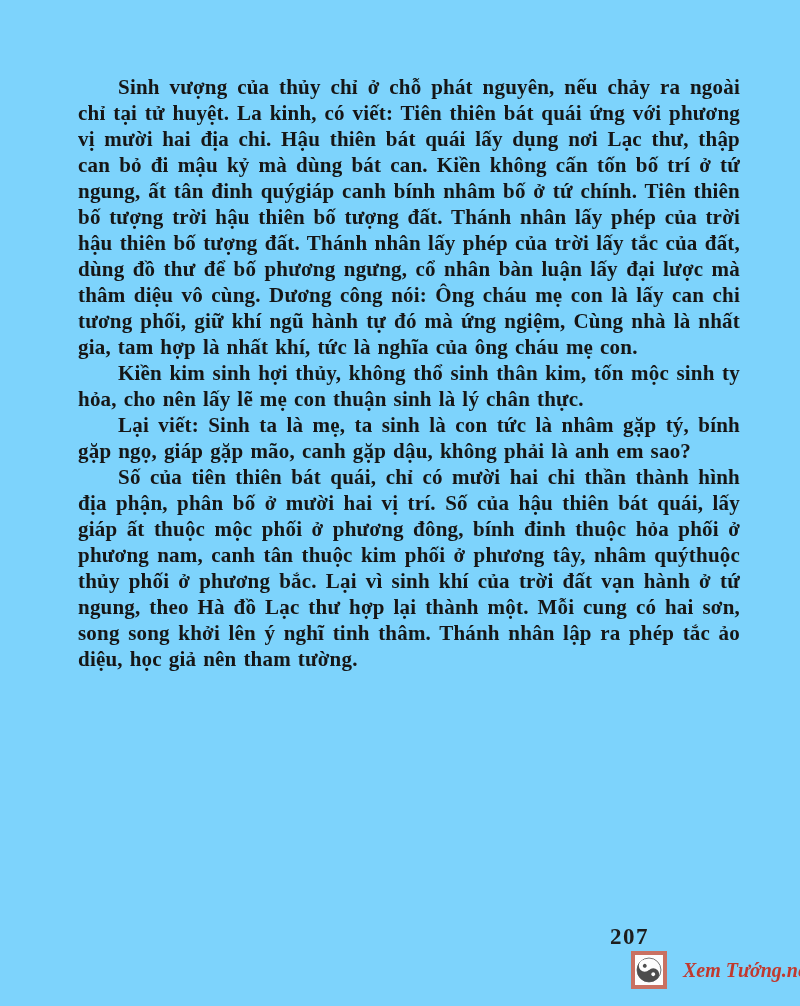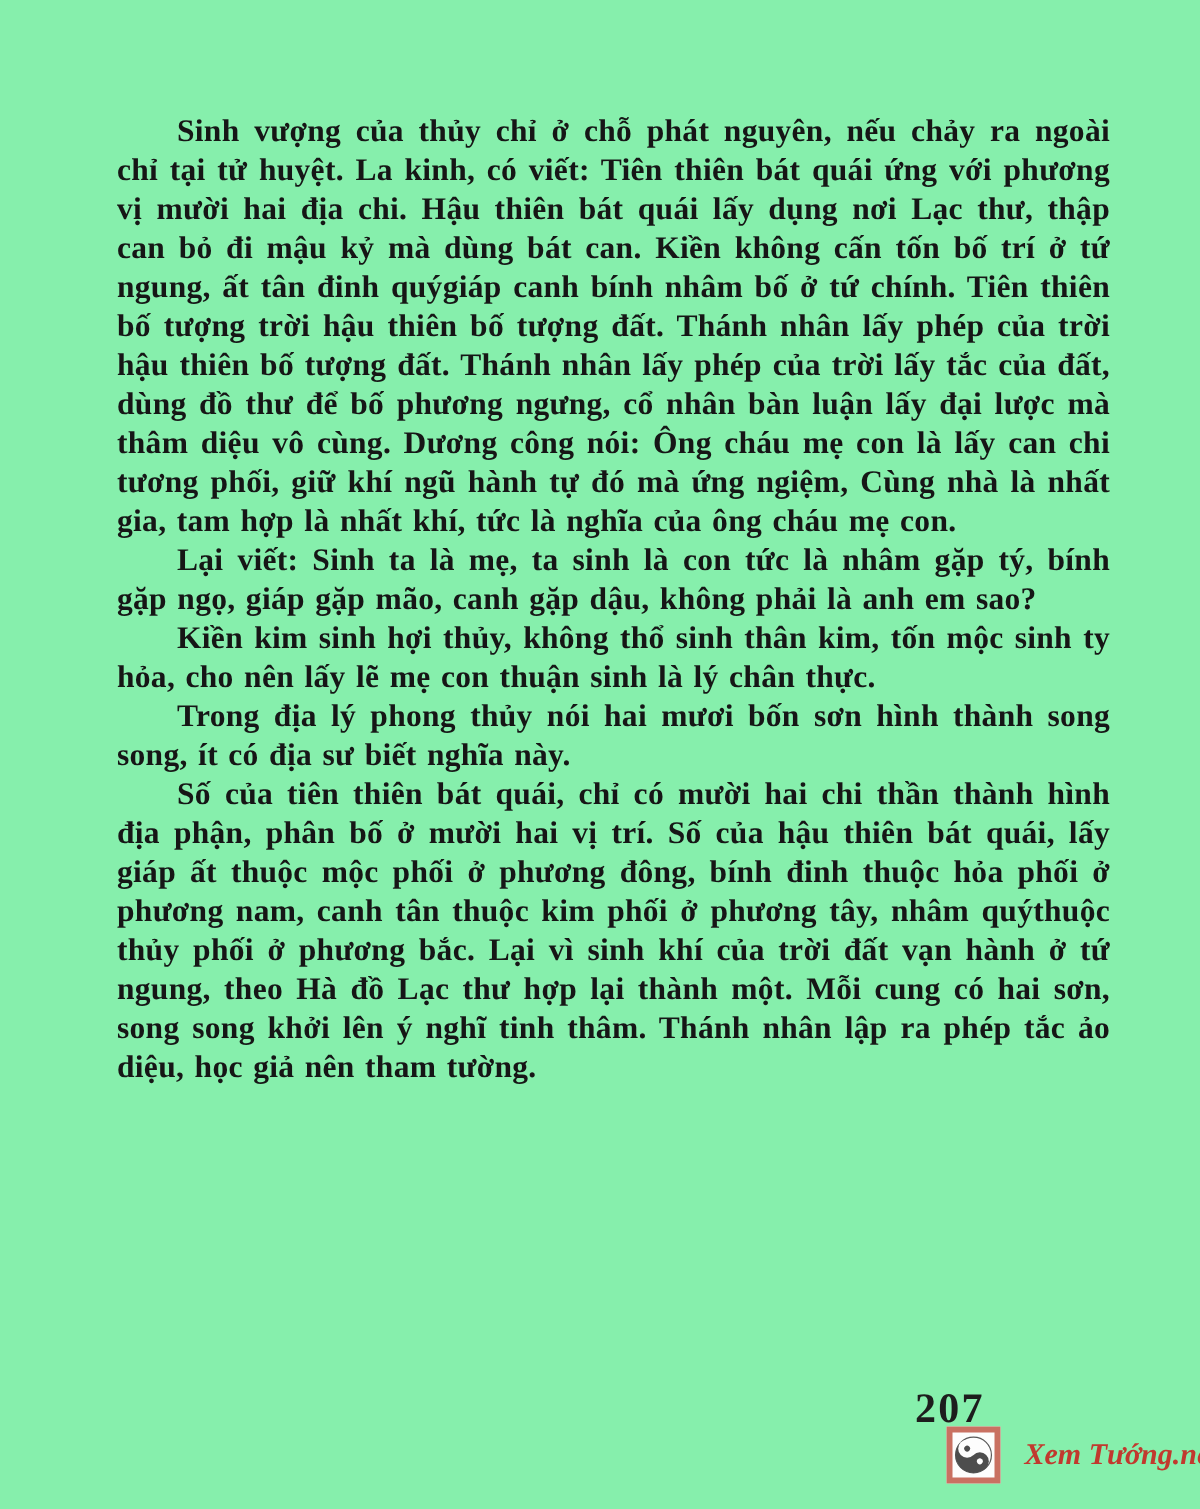--- a/index.html
+++ b/index.html
@@ -10,21 +10,21 @@
   body {
     width: 800px;
     height: 1006px;
     position: relative;
     overflow: hidden;
     font-family: "Liberation Serif", "DejaVu Serif", serif;
   }
   .page {
     position: absolute;
     inset: 0;
-    background: #86efac;
+    background: #7dd3fc;
   }
   .text-block {
     position: absolute;
     left: 78px;
     top: 74px;
     width: 662px;
     font-size: 21px;
     line-height: 26px;
     font-weight: bold;
     color: #161616;
@@ -36,21 +36,21 @@
     margin: 0;
     text-indent: 40px;
   }
   .para.gap-before {
     margin-top: 6px;
   }
   .page-number {
     position: absolute;
     left: 610px;
     top: 924px;
-    font-size: 28px;
+    font-size: 23px;
     font-weight: bold;
     color: #1d1d1d;
     letter-spacing: 1.5px;
     font-family: "Liberation Serif", serif;
   }
   .watermark {
     position: absolute;
     left: 631px;
     top: 951px;
     display: flex;
@@ -82,23 +82,22 @@
     font-family: "Liberation Serif", serif;
   }
 </style>
 </head>
 <body>
 
 <div class="page">
 
   <div class="text-block">
     <p class="para">Sinh vượng của thủy chỉ ở chỗ phát nguyên, nếu chảy ra ngoài chỉ tại tử huyệt. La kinh, có viết: Tiên thiên bát quái ứng với phương vị mười hai địa chi. Hậu thiên bát quái lấy dụng nơi Lạc thư, thập can bỏ đi mậu kỷ mà dùng bát can. Kiền không cấn tốn bố trí ở tứ ngung, ất tân đinh quýgiáp canh bính nhâm bố ở tứ chính. Tiên thiên bố tượng trời hậu thiên bố tượng đất. Thánh nhân lấy phép của trời hậu thiên bố tượng đất. Thánh nhân lấy phép của trời lấy tắc của đất, dùng đồ thư để bố phương ngưng, cổ nhân bàn luận lấy đại lược mà thâm diệu vô cùng. Dương công nói: Ông cháu mẹ con là lấy can chi tương phối, giữ khí ngũ hành tự đó mà ứng ngiệm, Cùng nhà là nhất gia, tam hợp là nhất khí, tức là nghĩa của ông cháu mẹ con.</p>
+    <p class="para">Kiền kim sinh hợi thủy, không thổ sinh thân kim, tốn mộc sinh ty hỏa, cho nên lấy lẽ mẹ con thuận sinh là lý chân thực.</p>
     <p class="para">Lại viết: Sinh ta là mẹ, ta sinh là con tức là nhâm gặp tý, bính gặp ngọ, giáp gặp mão, canh gặp dậu, không phải là anh em sao?</p>
-    <p class="para">Kiền kim sinh hợi thủy, không thổ sinh thân kim, tốn mộc sinh ty hỏa, cho nên lấy lẽ mẹ con thuận sinh là lý chân thực.</p>
-    <p class="para">Trong địa lý phong thủy nói hai mươi bốn sơn hình thành song song, ít có địa sư biết nghĩa này.</p>
     <p class="para">Số của tiên thiên bát quái, chỉ có mười hai chi thần thành hình địa phận, phân bố ở mười hai vị trí. Số của hậu thiên bát quái, lấy giáp ất thuộc mộc phối ở phương đông, bính đinh thuộc hỏa phối ở phương nam, canh tân thuộc kim phối ở phương tây, nhâm quýthuộc thủy phối ở phương bắc. Lại vì sinh khí của trời đất vạn hành ở tứ ngung, theo Hà đồ Lạc thư hợp lại thành một. Mỗi cung có hai sơn, song song khởi lên ý nghĩ tinh thâm. Thánh nhân lập ra phép tắc ảo diệu, học giả nên tham tường.</p>
   </div>
 
   <div class="page-number">207</div>
 
   <div class="watermark">
     <span class="wm-logo">
       <svg viewBox="0 0 100 100" aria-hidden="true">
         <circle cx="50" cy="50" r="46" fill="#fdfdfd" stroke="#5a5a5a" stroke-width="3"></circle>
         <path d="M50,4 A46,46 0 0 1 50,96 L50,4 Z" fill="#4d4d4d"></path>

